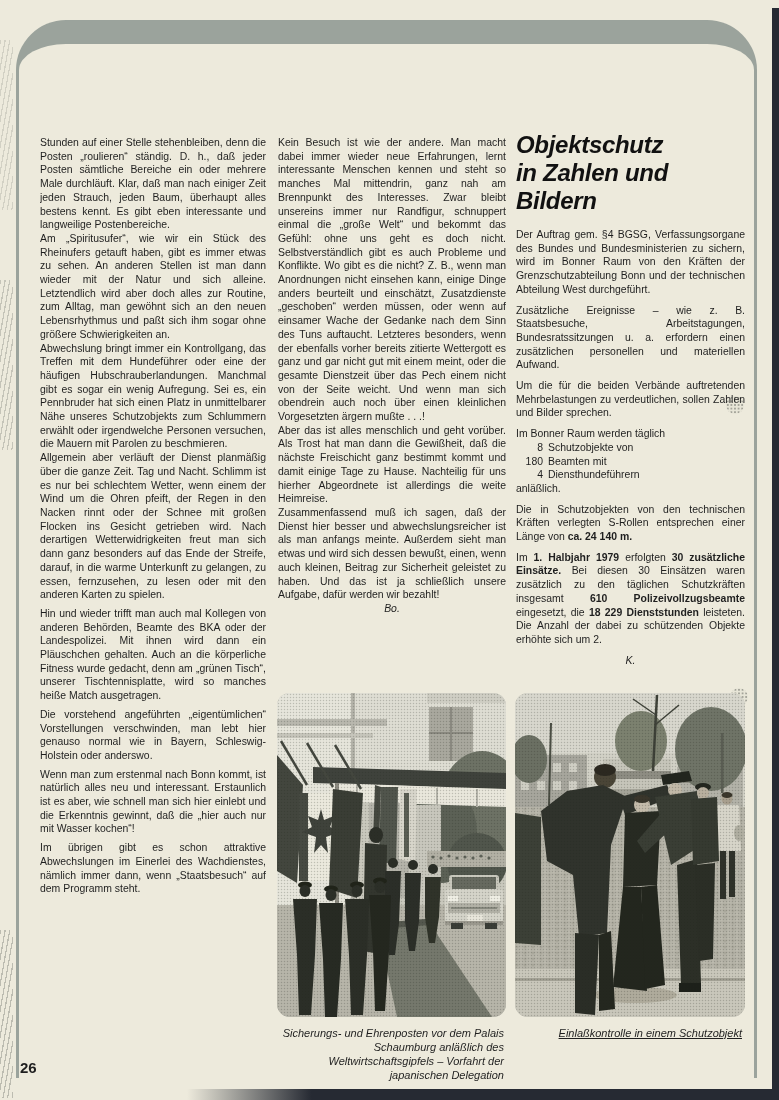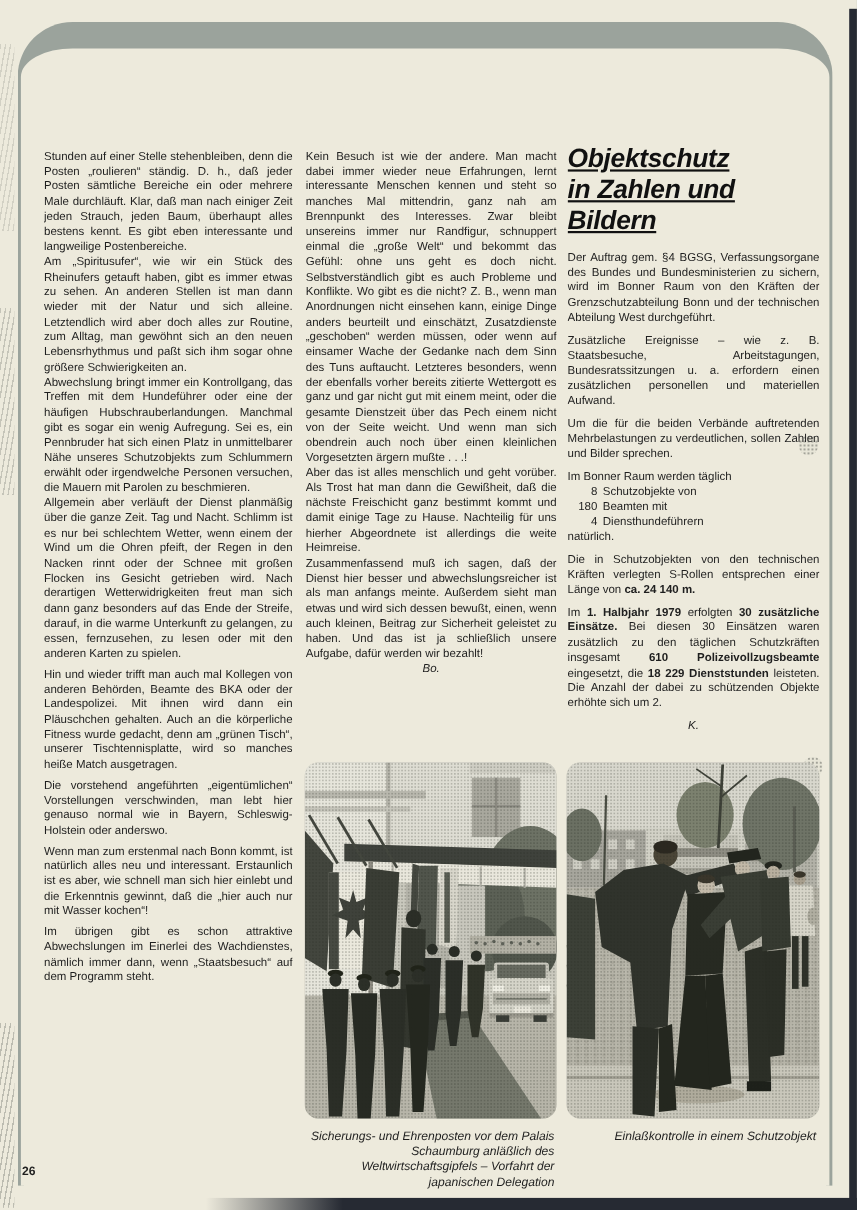--- a/index.html
+++ b/index.html
@@ -17,40 +17,40 @@
   }
   .col{position:absolute;font-size:10.45px;line-height:13.7px;text-align:justify;}
   .col p{margin:0;}
   #col1{left:40px;top:136px;width:226px;height:952px;overflow:hidden;}
   #col1 p.gap{margin-top:5px;}
   #col2{left:278px;top:136px;width:228px;height:552px;overflow:hidden;}
   #col3{left:516px;top:131px;width:229px;height:558px;overflow:hidden;}
   #col3 p{margin:0 0 7px;}
   .headline{
     font-size:24px;line-height:28px;font-style:italic;font-weight:bold;
-    letter-spacing:-0.3px;color:#111;margin:0 0 13px;text-align:left;text-decoration:underline;
+    letter-spacing:-0.3px;color:#111;margin:0 0 13px;text-align:left;
   }
   .stats{margin:0 0 7px;}
   .stat-row{display:flex;}
   .stat-num{width:27px;text-align:right;padding-right:5px;flex:none;}
   .sig-line{text-align:center;font-style:italic;}
   
   .photo{position:absolute;top:693px;width:229px;height:324px;border-radius:13px;
     overflow:hidden;background:#c9c8bd;}
   #photo1{left:277px;}
   #photo2{left:515px;width:230px;}
   .photo svg{display:block;width:100%;height:100%;}
   .photo::after{content:"";position:absolute;inset:0;border-radius:13px;
     background-image:radial-gradient(rgba(35,38,30,.22) .7px,transparent 1.05px);
     background-size:3px 3px;pointer-events:none;}
   .caption{position:absolute;top:1026px;width:227px;font-style:italic;
     font-size:11px;line-height:14px;text-align:right;}
   #caption1{left:277px;}
-  #caption2{left:515px;}
-  .page-number{position:absolute;left:20px;top:1059px;font-size:11px;font-weight:bold;}
+  #caption2{left:515px;text-decoration:underline;}
+  .page-number{position:absolute;left:20px;top:1059px;font-size:15px;font-weight:bold;}
   
   .halftone-dot{position:absolute;width:18px;height:18px;border-radius:50%;
     background-color:#e7e5d7;
     background-image:radial-gradient(#a3a399 .9px,transparent 1.15px);
     background-size:3.6px 3.6px;}
   #dot1{left:726px;top:396px;}
   #dot2{left:730px;top:688px;}
   .noise{position:absolute;left:0;width:13px;
     background-image:repeating-linear-gradient(100deg,rgba(75,80,75,.55) 0 1.2px,transparent 1.2px 4.5px);}
   #noise1{top:40px;height:170px;opacity:.30;}
@@ -105,21 +105,21 @@
       <span>Schutzobjekte von</span>
     </div>
     <div class="stat-row">
       <span class="stat-num">180</span>
       <span>Beamten mit</span>
     </div>
     <div class="stat-row">
       <span class="stat-num">4</span>
       <span>Diensthundeführern</span>
     </div>
-    <div>natürlich.</div>
+    <div>anläßlich.</div>
   </div>
   <p><span>Die in Schutzobjekten von den technischen Kräften verlegten S-Rollen entsprechen einer Länge von </span><span style="font-weight: bold;">ca. 24 140 m.</span></p>
   <p><span>Im </span><span style="font-weight: bold;">1. Halbjahr 1979</span><span> erfolgten </span><span style="font-weight: bold;">30 zusätzliche Einsätze.</span><span> Bei diesen 30 Einsätzen waren zusätzlich zu den täglichen Schutzkräften insgesamt </span><span style="font-weight: bold;">610 Polizeivollzugsbeamte</span><span> eingesetzt, die </span><span style="font-weight: bold;">18 229 Dienststunden</span><span> leisteten. Die Anzahl der dabei zu schützenden Objekte erhöhte sich um 2.</span></p>
   <div class="sig-line">K.</div>
 </div>
 
 <div class="photo" id="photo1">
   <svg viewBox="0 0 229 324" xmlns="http://www.w3.org/2000/svg">
     <rect width="229" height="324" fill="#c9c8bd"></rect>
     <g>

